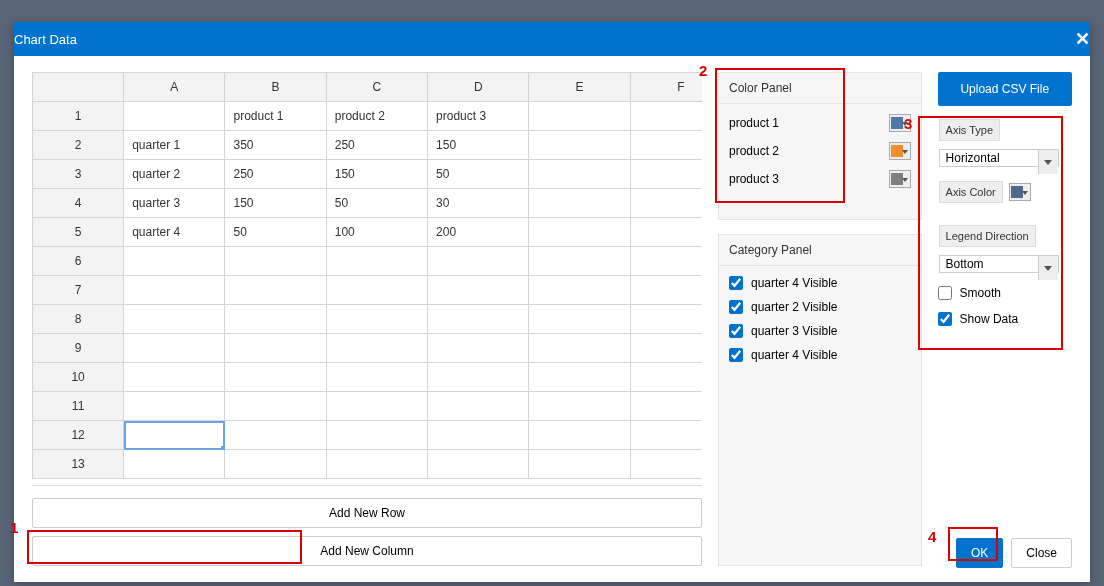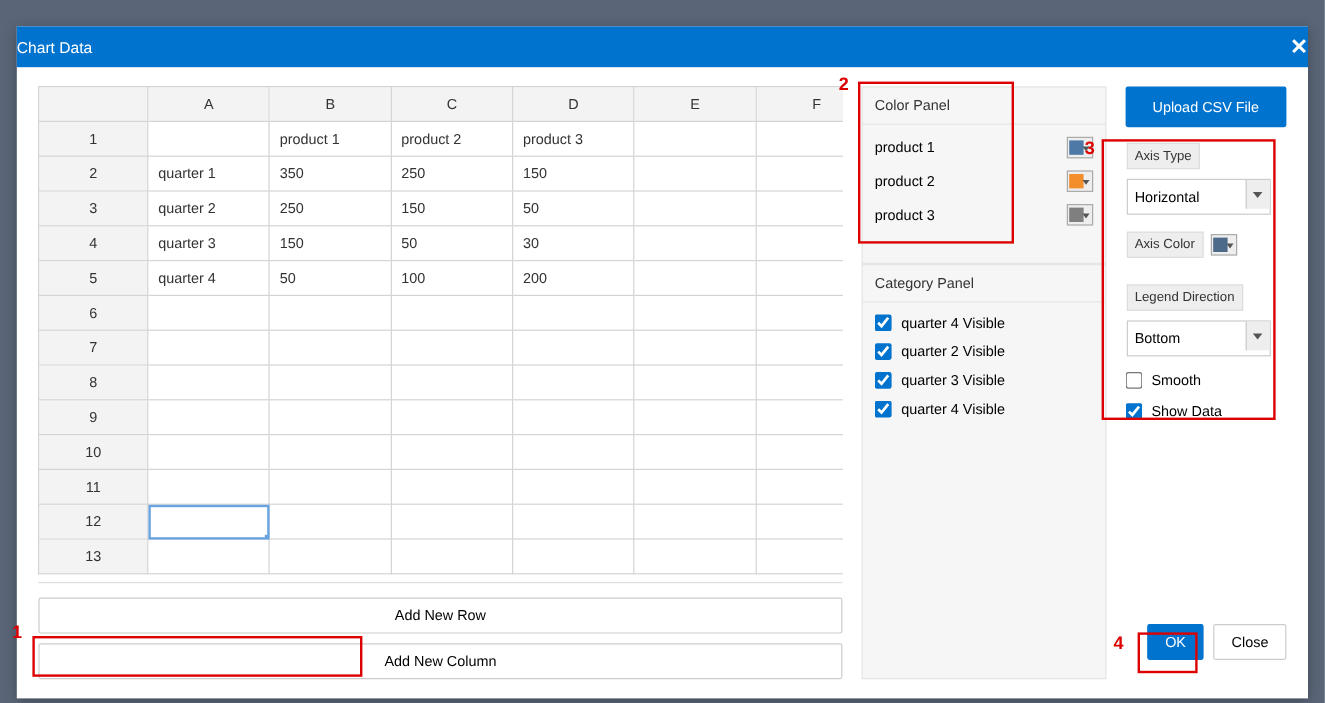--- a/index.html
+++ b/index.html
@@ -15,39 +15,39 @@
 table.grid th, table.grid td { border: 1px solid #d4d4d4; height: 29px; padding: 0 8px; text-align: left; font-weight: normal; font-size: 12px; color: #333; white-space: nowrap; overflow: hidden; }
 table.grid th { background: #f3f3f3; text-align: center; }
 table.grid th.rowhead { width: 90px; text-align: center; background: #f3f3f3; }
 table.grid td.rowhead { background: #f3f3f3; text-align: center; }
 table.grid .colw { width: 100px; }
 .cell-selected { outline: 2px solid #6aa4e0; outline-offset: -2px; position: relative; }
 .cell-handle { position: absolute; bottom: -3px; right: -3px; width: 6px; height: 6px; background: #6aa4e0; }
 .btn-row { margin-top: 12px; display: flex; gap: 8px; flex-direction: column; }
 .btn { border: 1px solid #ccc; background: #fff; padding: 7px 14px; font-size: 12px; cursor: pointer; border-radius: 2px; }
 .btn-primary { background: #0073cf; color: #fff; border-color: #0073cf; }
-.mid-pane { width: 212px; display: flex; flex-direction: column; }
+.mid-pane { width: 212px; display: flex; flex-direction: column; gap: 14px; }
 .panel { background: #f6f6f6; border: 1px solid #e5e5e5; }
 .panel-h { padding: 8px 10px; font-size: 12px; color: #333; border-bottom: 1px solid #e5e5e5; }
 .panel-b { padding: 10px; display: flex; flex-direction: column; gap: 10px; }
 .color-row { display: flex; align-items: center; justify-content: space-between; font-size: 12px; }
 .swatch-wrap { width: 22px; height: 18px; border: 1px solid #aaa; background: #eee; display: flex; align-items: center; padding: 1px; position: relative; }
 .swatch { width: 12px; height: 12px; }
 .swatch-wrap::after { content: ""; position: absolute; right: 2px; top: 7px; border-left: 3px solid transparent; border-right: 3px solid transparent; border-top: 4px solid #555; }
 .check-row { display: flex; align-items: center; gap: 8px; font-size: 12px; }
 .check-row input { width: 14px; height: 14px; accent-color: #0073cf; }
 .right-pane { width: 140px; display: flex; flex-direction: column; gap: 12px; }
 .upload-btn { background: #0073cf; color: #fff; border: none; padding: 10px 4px; font-size: 12px; cursor: pointer; border-radius: 2px; text-align: center; }
 .form-section { border: 1px solid transparent; }
 .form-label { font-size: 11px; color: #333; background: #eee; padding: 4px 6px; border: 1px solid #ddd; display: inline-block; }
 .form-row { display: flex; align-items: center; gap: 6px; margin-bottom: 8px; }
-.select { border: 1px solid #ccc; background: #fff; height: 30px; display: flex; align-items: center; justify-content: space-between; padding: 0 6px; font-size: 12px; width: 120px; position: relative; }
+.select { border: 1px solid #ccc; background: #fff; height: 18px; display: flex; align-items: center; justify-content: space-between; padding: 0 6px; font-size: 12px; width: 120px; position: relative; }
 .select-arrow { width: 20px; height: 24px; background: #eee; border-left: 1px solid #ccc; position: absolute; right: 0; top: 0; display: flex; align-items: center; justify-content: center; }
 .select-arrow::after { content: ""; border-left: 4px solid transparent; border-right: 4px solid transparent; border-top: 5px solid #555; }
-.footer { position: absolute; bottom: 32px; right: 18px; display: flex; gap: 8px; align-items: center; }
+.footer { position: absolute; bottom: 14px; right: 18px; display: flex; gap: 8px; align-items: center; }
 .callout { position: absolute; color: #d00; font-weight: bold; font-size: 15px; z-index: 50; }
 .callout-box { position: absolute; border: 2px solid #d00; z-index: 40; pointer-events: none; }
 .color-panel { height: 148px; }
 .cat-panel { flex: 1; }
 .axis-color-swatch { width: 22px; height: 18px; border: 1px solid #aaa; background: #eee; display: flex; align-items: center; padding: 1px; position: relative; }
 .axis-color-swatch .sw { width: 12px; height: 12px; background: #4e6a8a; }
 .axis-color-swatch::after { content: ""; position: absolute; right: 2px; top: 7px; border-left: 3px solid transparent; border-right: 3px solid transparent; border-top: 4px solid #555; }
 </style>
 </head>
 <body>

